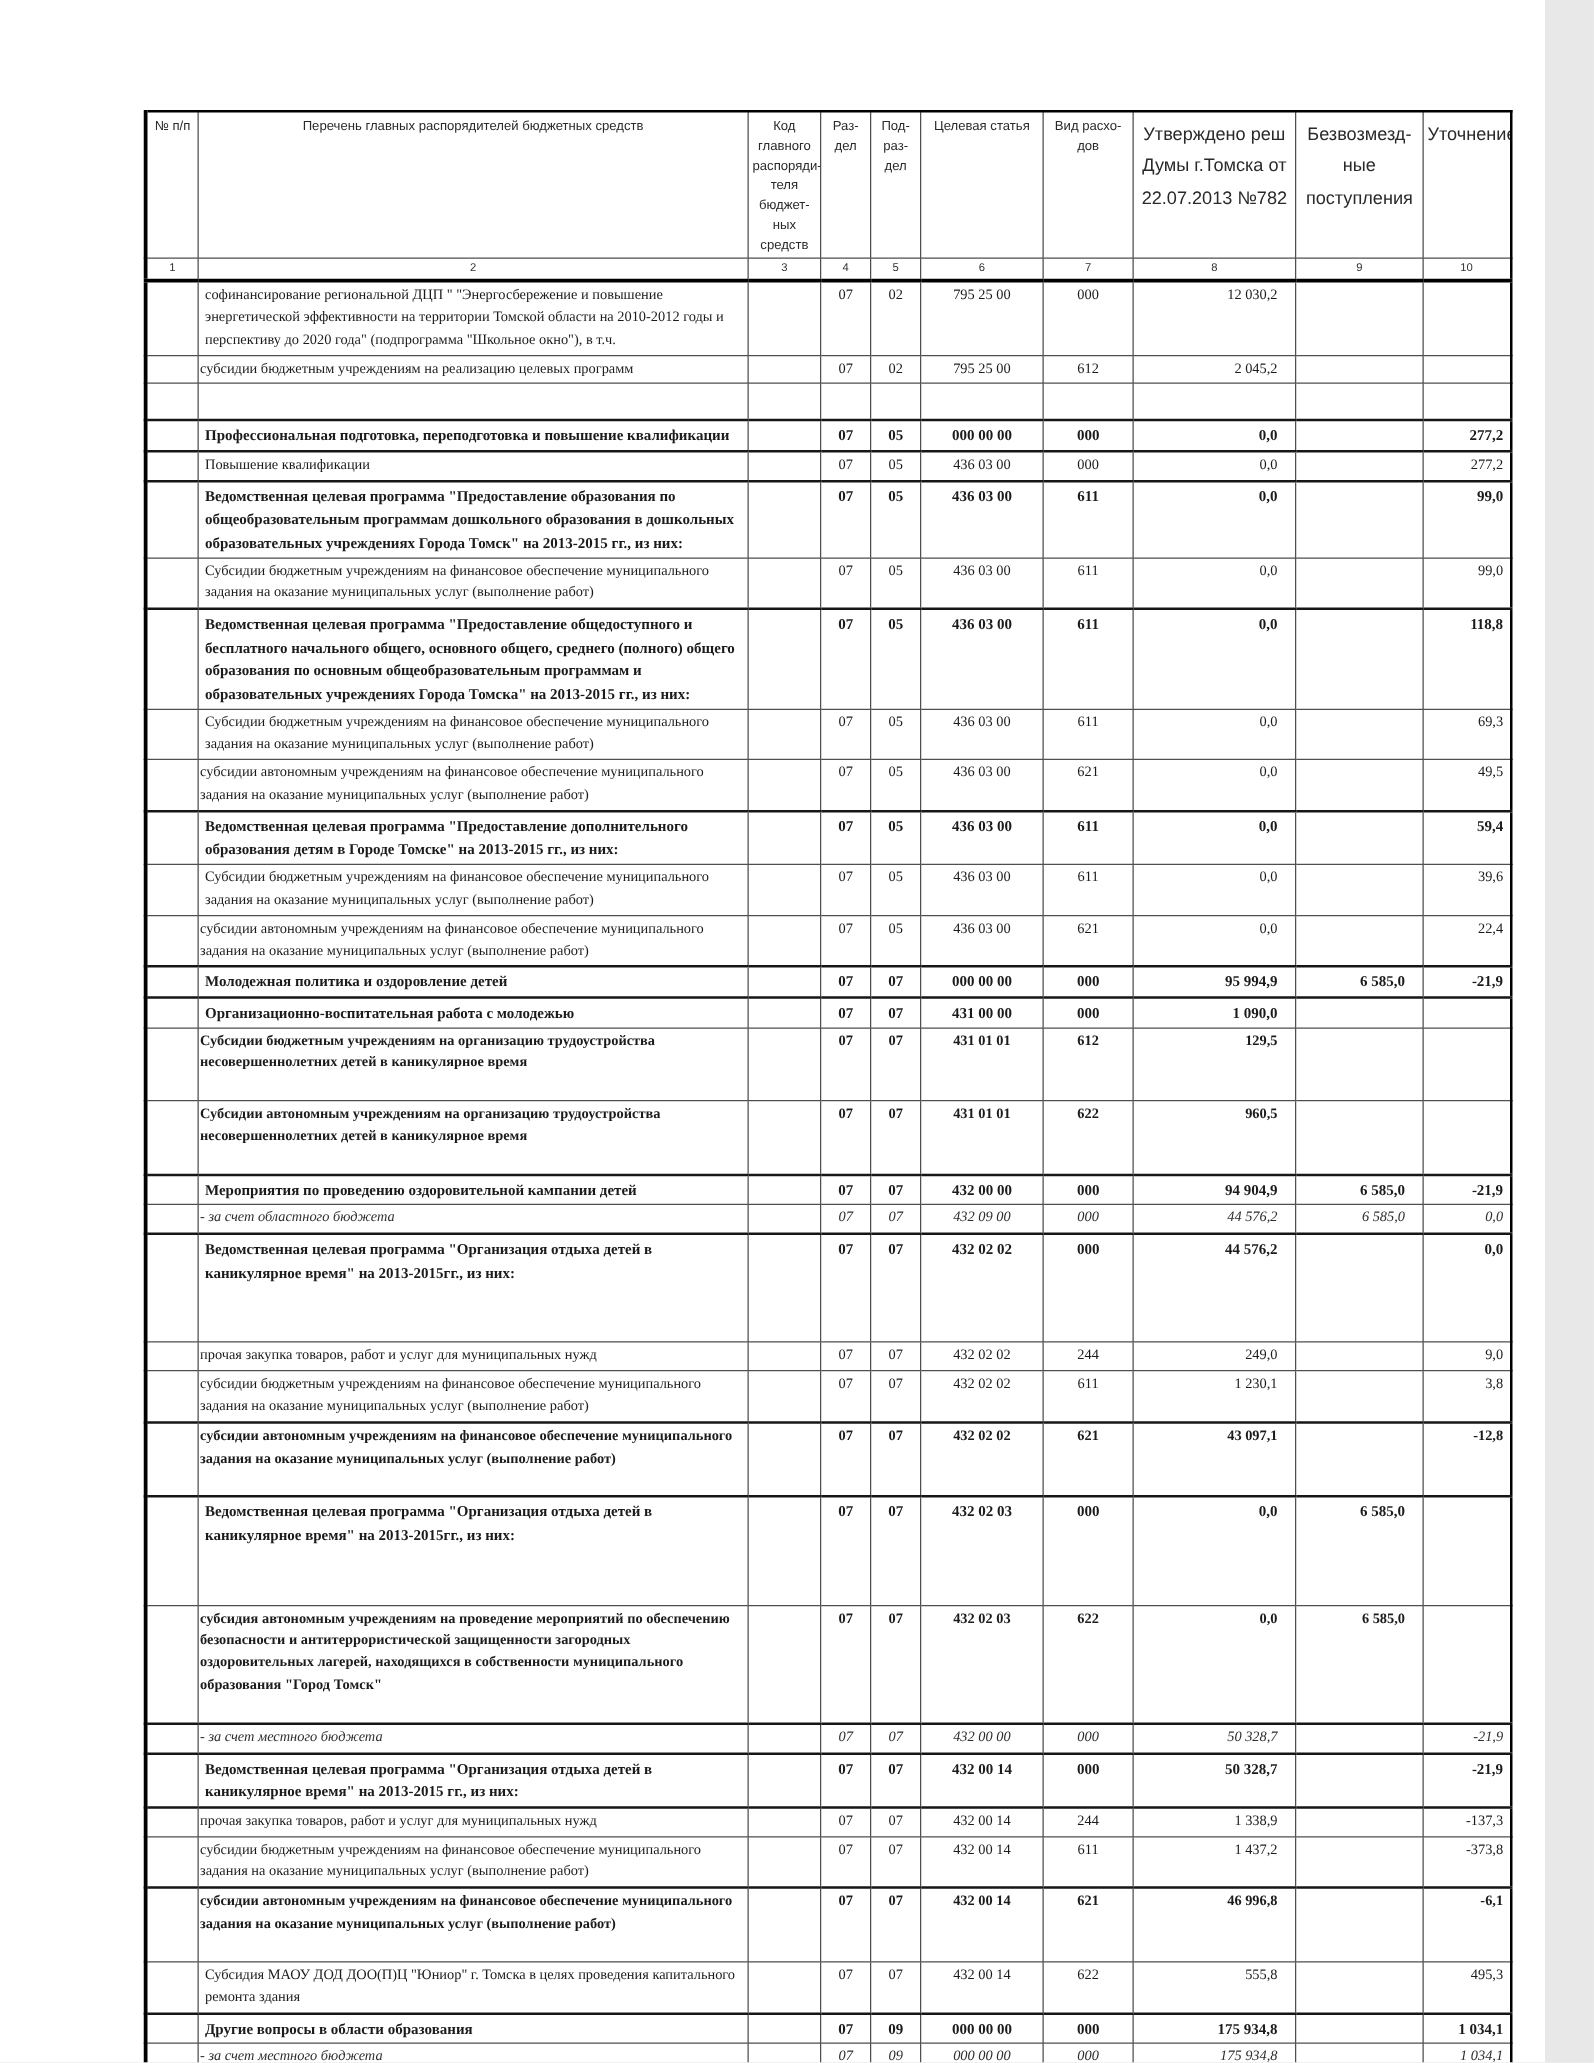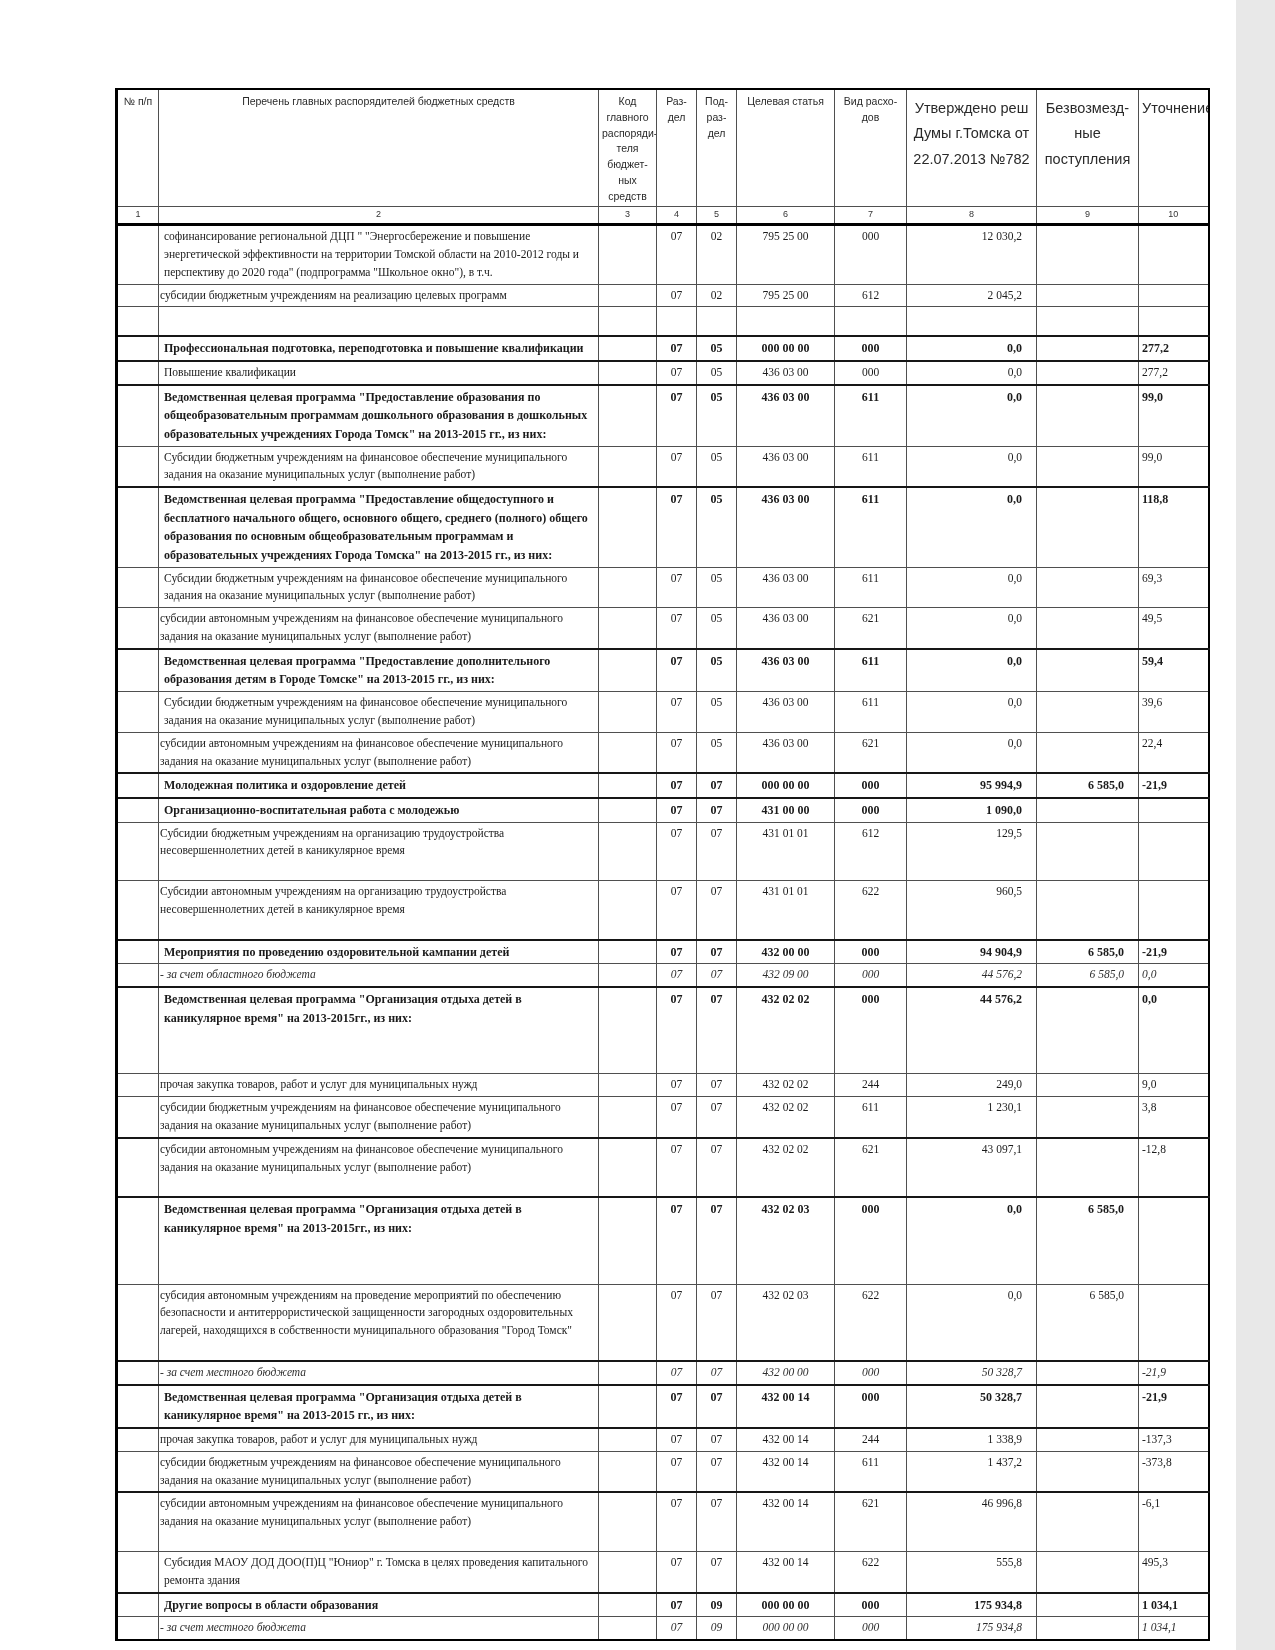--- a/index.html
+++ b/index.html
@@ -60,26 +60,26 @@
     font-size:9px;
     text-align:center;
     padding:1px 0;
     border-bottom:3px solid #000;
     color:#333;
   }
   
   td.c-text{text-align:left;padding-left:5px;padding-right:6px;}
   td.c-center{text-align:center;}
   td.c-money{text-align:right;padding-right:14px;}
-  td.c-refine{text-align:left;padding-right:5px;margin-top:44px;}
+  td.c-refine{text-align:right;padding-right:5px;margin-top:44px;}
   tr.bold td{font-weight:bold;font-size:12px;}
   tr.italic td{font-style:italic;color:#2e2e2e;}
   tr.heavy td{border-top:2px solid #161616;}
   tr.indent td.c-text{padding-left:1px;}
-  tr.gap1 td{padding-bottom:20px;}
+  tr.gap1 td{padding-bottom:20px;font-weight:bold;}
   tr.gap2 td{padding-bottom:46px;}
   tr.spacer td{height:24px;}
 </style>
 </head>
 <body>
 
 <div class="page">
   <div class="table-wrap">
     <table>
       <colgroup>

